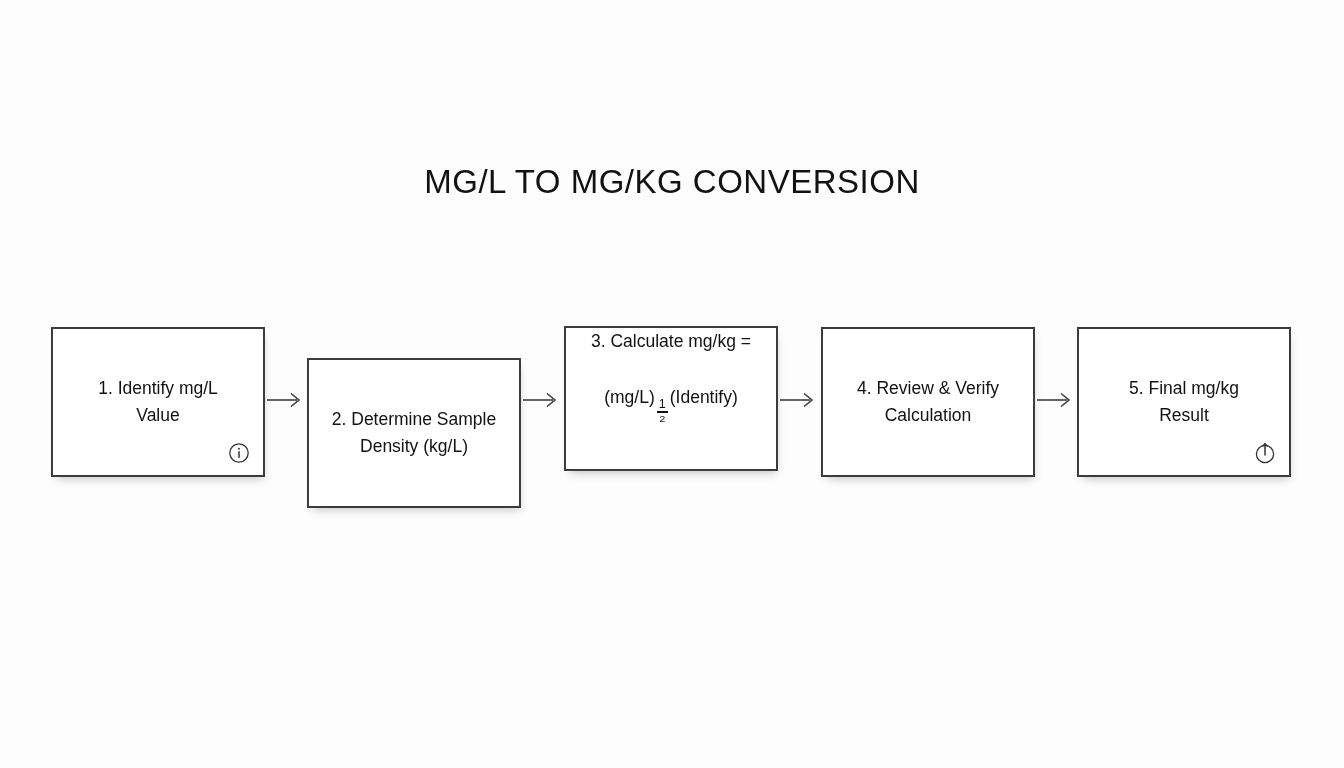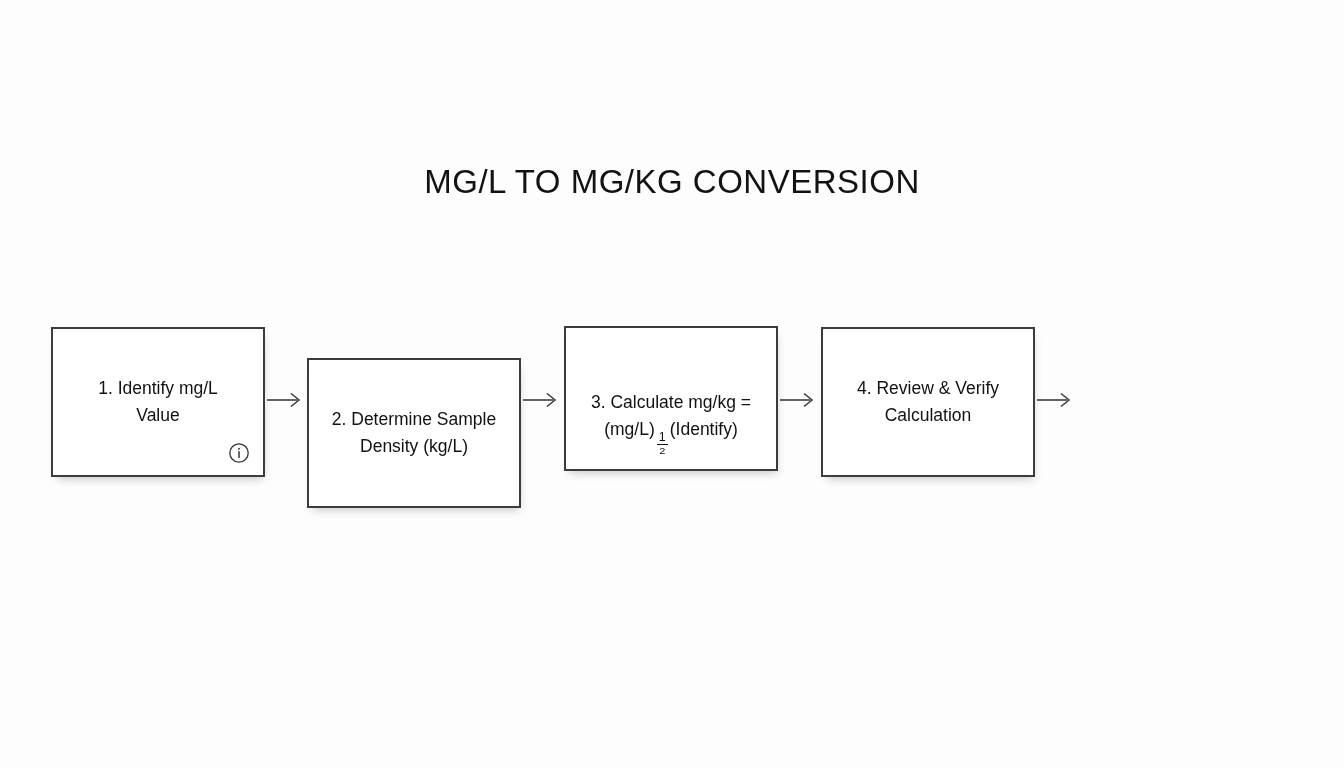--- a/index.html
+++ b/index.html
@@ -65,41 +65,42 @@
     position: absolute;
     left: 0;
     right: 0;
     top: 0;
     bottom: 0;
     display: flex;
     align-items: center;
     justify-content: center;
   }
   .node.tall .node-body {
-    align-items: flex-end;
+    align-items: flex-start;
     padding-bottom: 12px;
     box-sizing: border-box;
   }
 
   .node-label {
     font-size: 17.5px;
     line-height: 27px;
     text-align: center;
     color: #121212;
     padding: 0 10px;
     white-space: pre-line;
   }
 
   
   .formula-line {
     font-size: 17.5px;
     line-height: 27px;
     text-align: center;
     color: #121212;
     white-space: nowrap;
+    margin-top: 29px;
   }
   .frac {
     display: inline-flex;
     flex-direction: column;
     align-items: center;
     justify-content: center;
     vertical-align: -0.30em;
     margin: 0 2px;
     line-height: 1;
   }
@@ -211,15 +212,28 @@
       </div>
     </div>
 
     <span class="arrow" style="left:986px;">
       <svg width="38" height="22" viewBox="0 0 38 22">
         <line x1="0" y1="11" x2="30" y2="11" stroke="#3f3f3f" stroke-width="1.6"></line>
         <polyline points="24,4.5 32,11 24,17.5" fill="none" stroke="#3f3f3f" stroke-width="1.6"></polyline>
       </svg>
     </span>
 
+    <div class="node" style="left:1026px;">
+      <div class="node-body">
+        <div class="node-label">5. Final mg/kg
+Result</div>
+      </div>
+      <span class="node-icon">
+        <svg width="22" height="22" viewBox="0 0 22 22">
+          <circle cx="11" cy="12" r="8.6" fill="none" stroke="#333333" stroke-width="1.3"></circle>
+          <line x1="11" y1="1.8" x2="11" y2="13.4" stroke="#333333" stroke-width="1.5"></line>
+          <polyline points="8.1,4.6 11,1.7 13.9,4.6" fill="none" stroke="#333333" stroke-width="1.4"></polyline>
+        </svg>
+      </span>
+    </div>
 
   </div>
 </div>
 
 </body></html>

